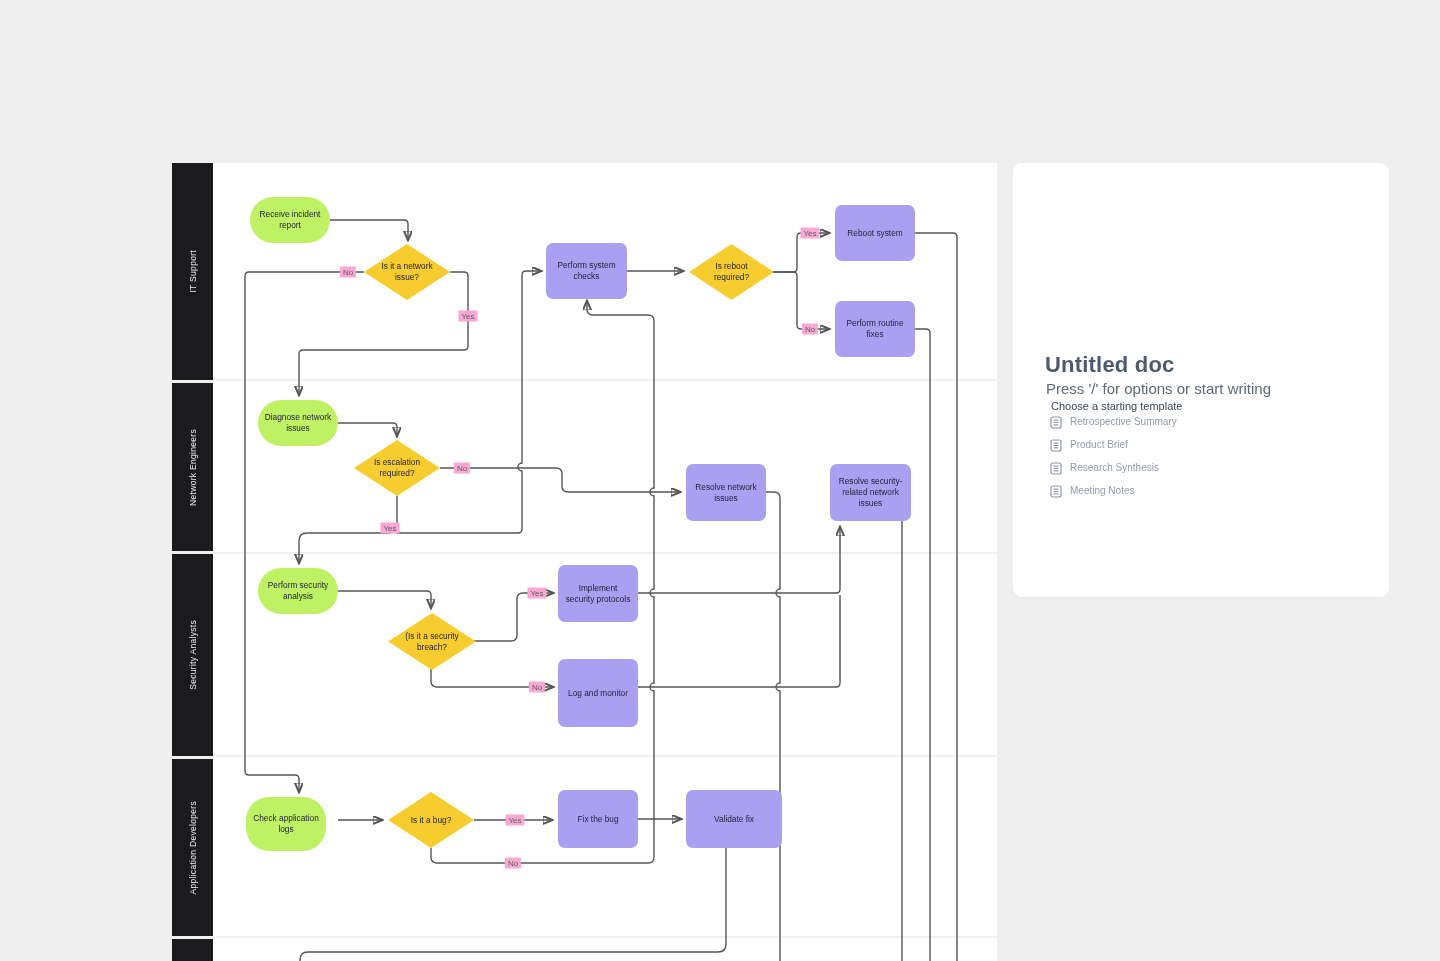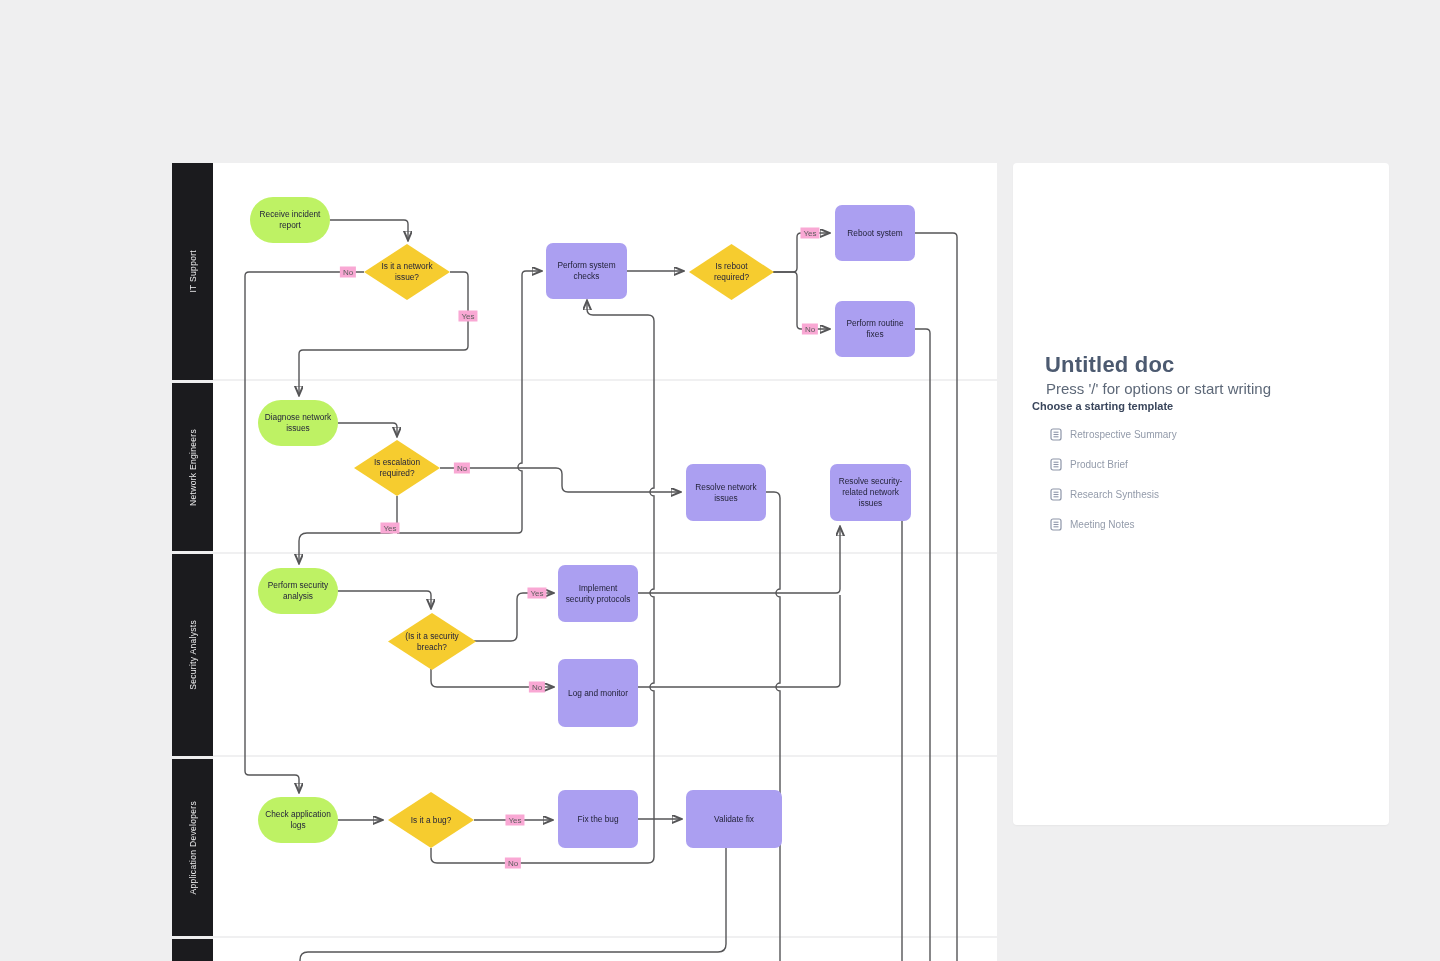--- a/index.html
+++ b/index.html
@@ -28,28 +28,28 @@
     text-align:center; font-size:8.3px; line-height:1.3; color:#23233a; }
   .n-start { background:#bef264; border-radius:23px; padding:0 6px; }
   .n-proc  { background:#ab9ff1; border-radius:7px; padding:0 7px; }
   .n-dec   { background:#f6cc2f; clip-path:polygon(50% 0%,100% 50%,50% 100%,0% 50%); padding:0 11px; }
 
   
   .elabel { position:absolute; transform:translate(-50%,-50%); background:#f9a8d4;
     color:#5d5d5d; font-size:8px; padding:0 3px; line-height:11px; white-space:nowrap; }
 
   
-  .doc-panel { position:absolute; left:1013px; top:163px; width:376px; height:662px;
-    background:#ffffff; border-radius:4px; box-shadow:0 1px 2px rgba(0,0,0,.04); }
+  .doc-panel { position:absolute; left:1013px; top:163px; width:376px; height:434px;
+    background:#ffffff; border-radius:9px; box-shadow:0 1px 2px rgba(0,0,0,.04); }
   .doc-title { position:absolute; left:32px; top:189px; font-size:22px; font-weight:700;
     color:#4c5a70; letter-spacing:.2px; }
   .doc-hint { position:absolute; left:33px; top:217px; font-size:15px; color:#5d6878; }
-  .doc-heading { position:absolute; left:19px; top:237px; font-size:11px; font-weight:700; color:#3a465c; }
+  .doc-heading { position:absolute; left:38px; top:237px; font-size:11px; font-weight:400; color:#3a465c; }
   .tpl-list { position:absolute; left:37px; top:253px; }
-  .tpl-item { display:flex; align-items:center; height:23px; cursor:pointer;margin-top:7px; }
+  .tpl-item { display:flex; height:23px; cursor:pointer; }
   .tpl-item svg { flex:0 0 auto; }
   .tpl-item span { margin-left:8px; font-size:10px; color:#939baa; }
 </style>
 </head>
 <body>
 
 <div class="stage">
 
   <div class="canvas">
     <div class="lane-line" style="top:216px"></div>
@@ -146,21 +146,21 @@
   <div class="node n-dec" style="left:388px; top:613px; width:88px; height:57px">
       <span>(Is it a security breach?</span>
     </div>
   <div class="node n-proc" style="left:558px; top:565px; width:80px; height:57px">
       <span>Implement security protocols</span>
     </div>
   <div class="node n-proc" style="left:558px; top:659px; width:80px; height:68px">
       <span>Log and monitor</span>
     </div>
 
-  <div class="node n-start" style="left:258px; top:797px; width:80px; height:46px">
+  <div class="node n-start" style="left:246px; top:797px; width:80px; height:54px">
       <span>Check application logs</span>
     </div>
   <div class="node n-dec" style="left:388px; top:792px; width:86px; height:56px">
       <span>Is it a bug?</span>
     </div>
   <div class="node n-proc" style="left:558px; top:790px; width:80px; height:58px">
       <span>Fix the bug</span>
     </div>
   <div class="node n-proc" style="left:686px; top:790px; width:96px; height:58px">
       <span>Validate fix</span>

